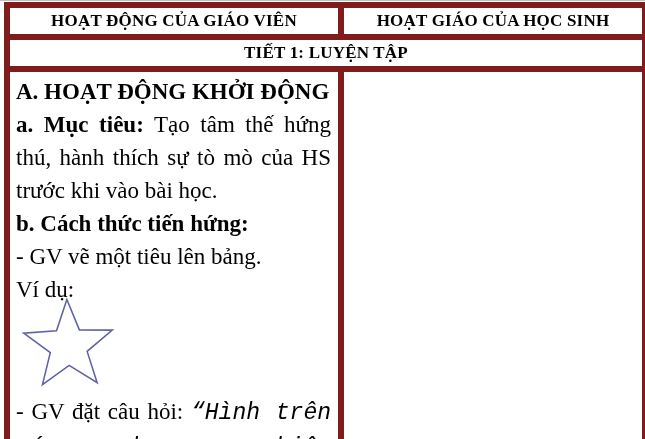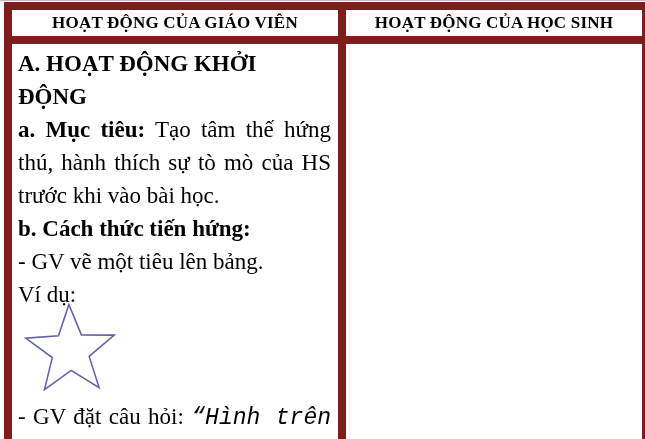--- a/index.html
+++ b/index.html
@@ -16,21 +16,21 @@
     width:645px; height:1px;
     background:#ababab; opacity:.75;
   }
   table.lesson-table {
     position:absolute; left:4px; top:2px;
     width:638px;
     border-collapse:collapse;
     table-layout:fixed;
   }
   th, td {
-    border:8px solid #7f1d1d;
+    border:6px solid #7f1d1d;
     padding:0;
     vertical-align:top;
     overflow:hidden;
     margin-left:44px;
   }
   th.hdr {
     height:26px;
     font-size:17px; font-weight:bold;
     text-align:center; vertical-align:middle;
     letter-spacing:.2px;
@@ -63,23 +63,26 @@
   <div class="top-hairline"></div>
 
   <table class="lesson-table">
     <colgroup>
       <col style="width:334px">
       <col style="width:304px">
     </colgroup>
     <tbody>
       <tr>
         <th class="hdr">HOẠT ĐỘNG CỦA GIÁO VIÊN</th>
-        <th class="hdr">HOẠT ĐỘNG CỦA HỌC SINH</th>
+        <th class="hdr">HOẠT GIÁO CỦA HỌC SINH</th>
       </tr>
 
+      <tr>
+        <td class="section" colspan="2">TIẾT 1: LUYỆN TẬP</td>
+      </tr>
 
       <tr>
         <td class="teacher-cell">
 
           <p class="bold">A. HOẠT ĐỘNG KHỞI ĐỘNG</p>
 
           <p class="just"><span class="bold">a. Mục tiêu:</span><span> Tạo tâm thế hứng thú, hành thích sự tò mò của HS trước khi vào bài học.</span></p>
 
           <p class="bold">b. Cách thức tiến hứng:</p>
 

